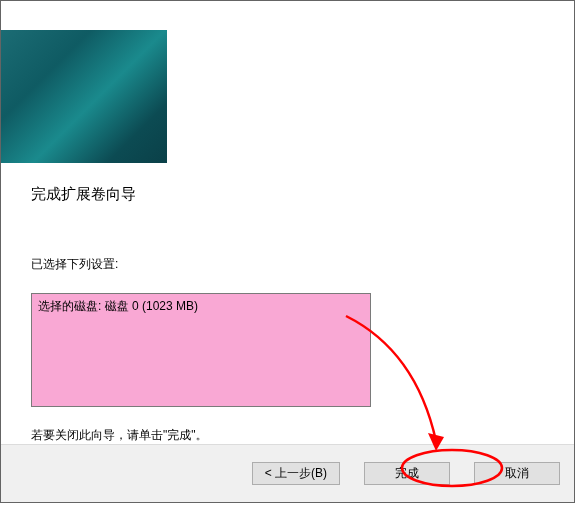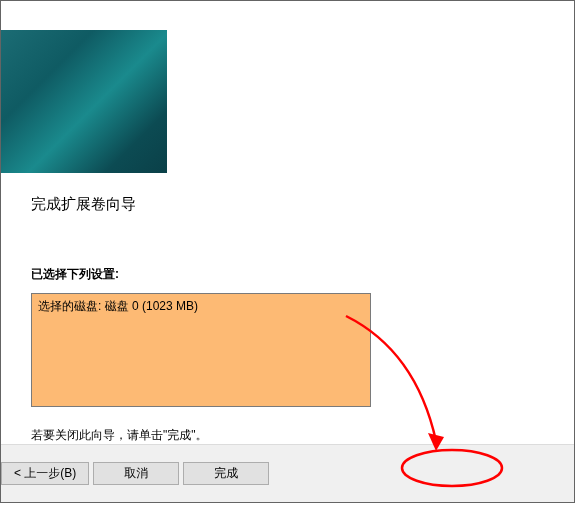--- a/index.html
+++ b/index.html
@@ -60,52 +60,51 @@
   }
   .heading {
     font-size: 15px;
     font-weight: 400;
     color: #000;
     margin-bottom: 52px;
   }
   .label {
     font-size: 12px;
     color: #000;
-    margin-bottom: 10px;
-    font-weight: bold;
+    margin-bottom: 20px;
   }
   .listbox {
     border: 1px solid #7a7a7a;
     width: 340px;
     height: 114px;
     padding: 4px 6px;
     box-sizing: border-box;
     font-size: 12px;
     color: #000;
-    background: #fdba74;
+    background: #f9a8d4;
     overflow: hidden;
   }
   .instruction {
     margin-top: 20px;
     font-size: 12px;
     color: #000;
   }
   .footer {
     position: absolute;
     left: 0;
     right: 0;
     bottom: 0;
     height: 58px;
     border-top: 1px solid #dcdcdc;
     background: #f0f0f0;
     display: flex;
     align-items: center;
-    justify-content: flex-start;
+    justify-content: flex-end;
     padding-right: 14px;
-    gap: 4px;
+    gap: 24px;
     box-sizing: border-box;
   }
   .btn {
     height: 23px;
     min-width: 86px;
     padding: 0 12px;
     background: #e1e1e1;
     border: 1px solid #adadad;
     font-size: 12px;
     color: #000;
@@ -147,22 +146,22 @@
       <div class="label">已选择下列设置:</div>
       <div class="listbox">
         <div>选择的磁盘: 磁盘 0 (1023 MB)</div>
       </div>
       <div class="instruction">若要关闭此向导，请单击"完成"。</div>
     </div>
   </div>
 
   <div class="footer">
     <button class="btn">&lt; 上一步(B)</button>
+    <button class="btn">完成</button>
     <button class="btn">取消</button>
-    <button class="btn">完成</button>
   </div>
 
   <div class="annot-ellipse">
     <svg viewBox="0 0 106 42">
       <ellipse cx="53" cy="21" rx="50" ry="18" fill="none" stroke="#ff0000" stroke-width="2.5"></ellipse>
     </svg>
   </div>
   <div class="annot-arrow">
     <svg viewBox="0 0 130 150">
       <path d="M10,5 Q80,40 100,130" fill="none" stroke="#ff0000" stroke-width="2.5"></path>

